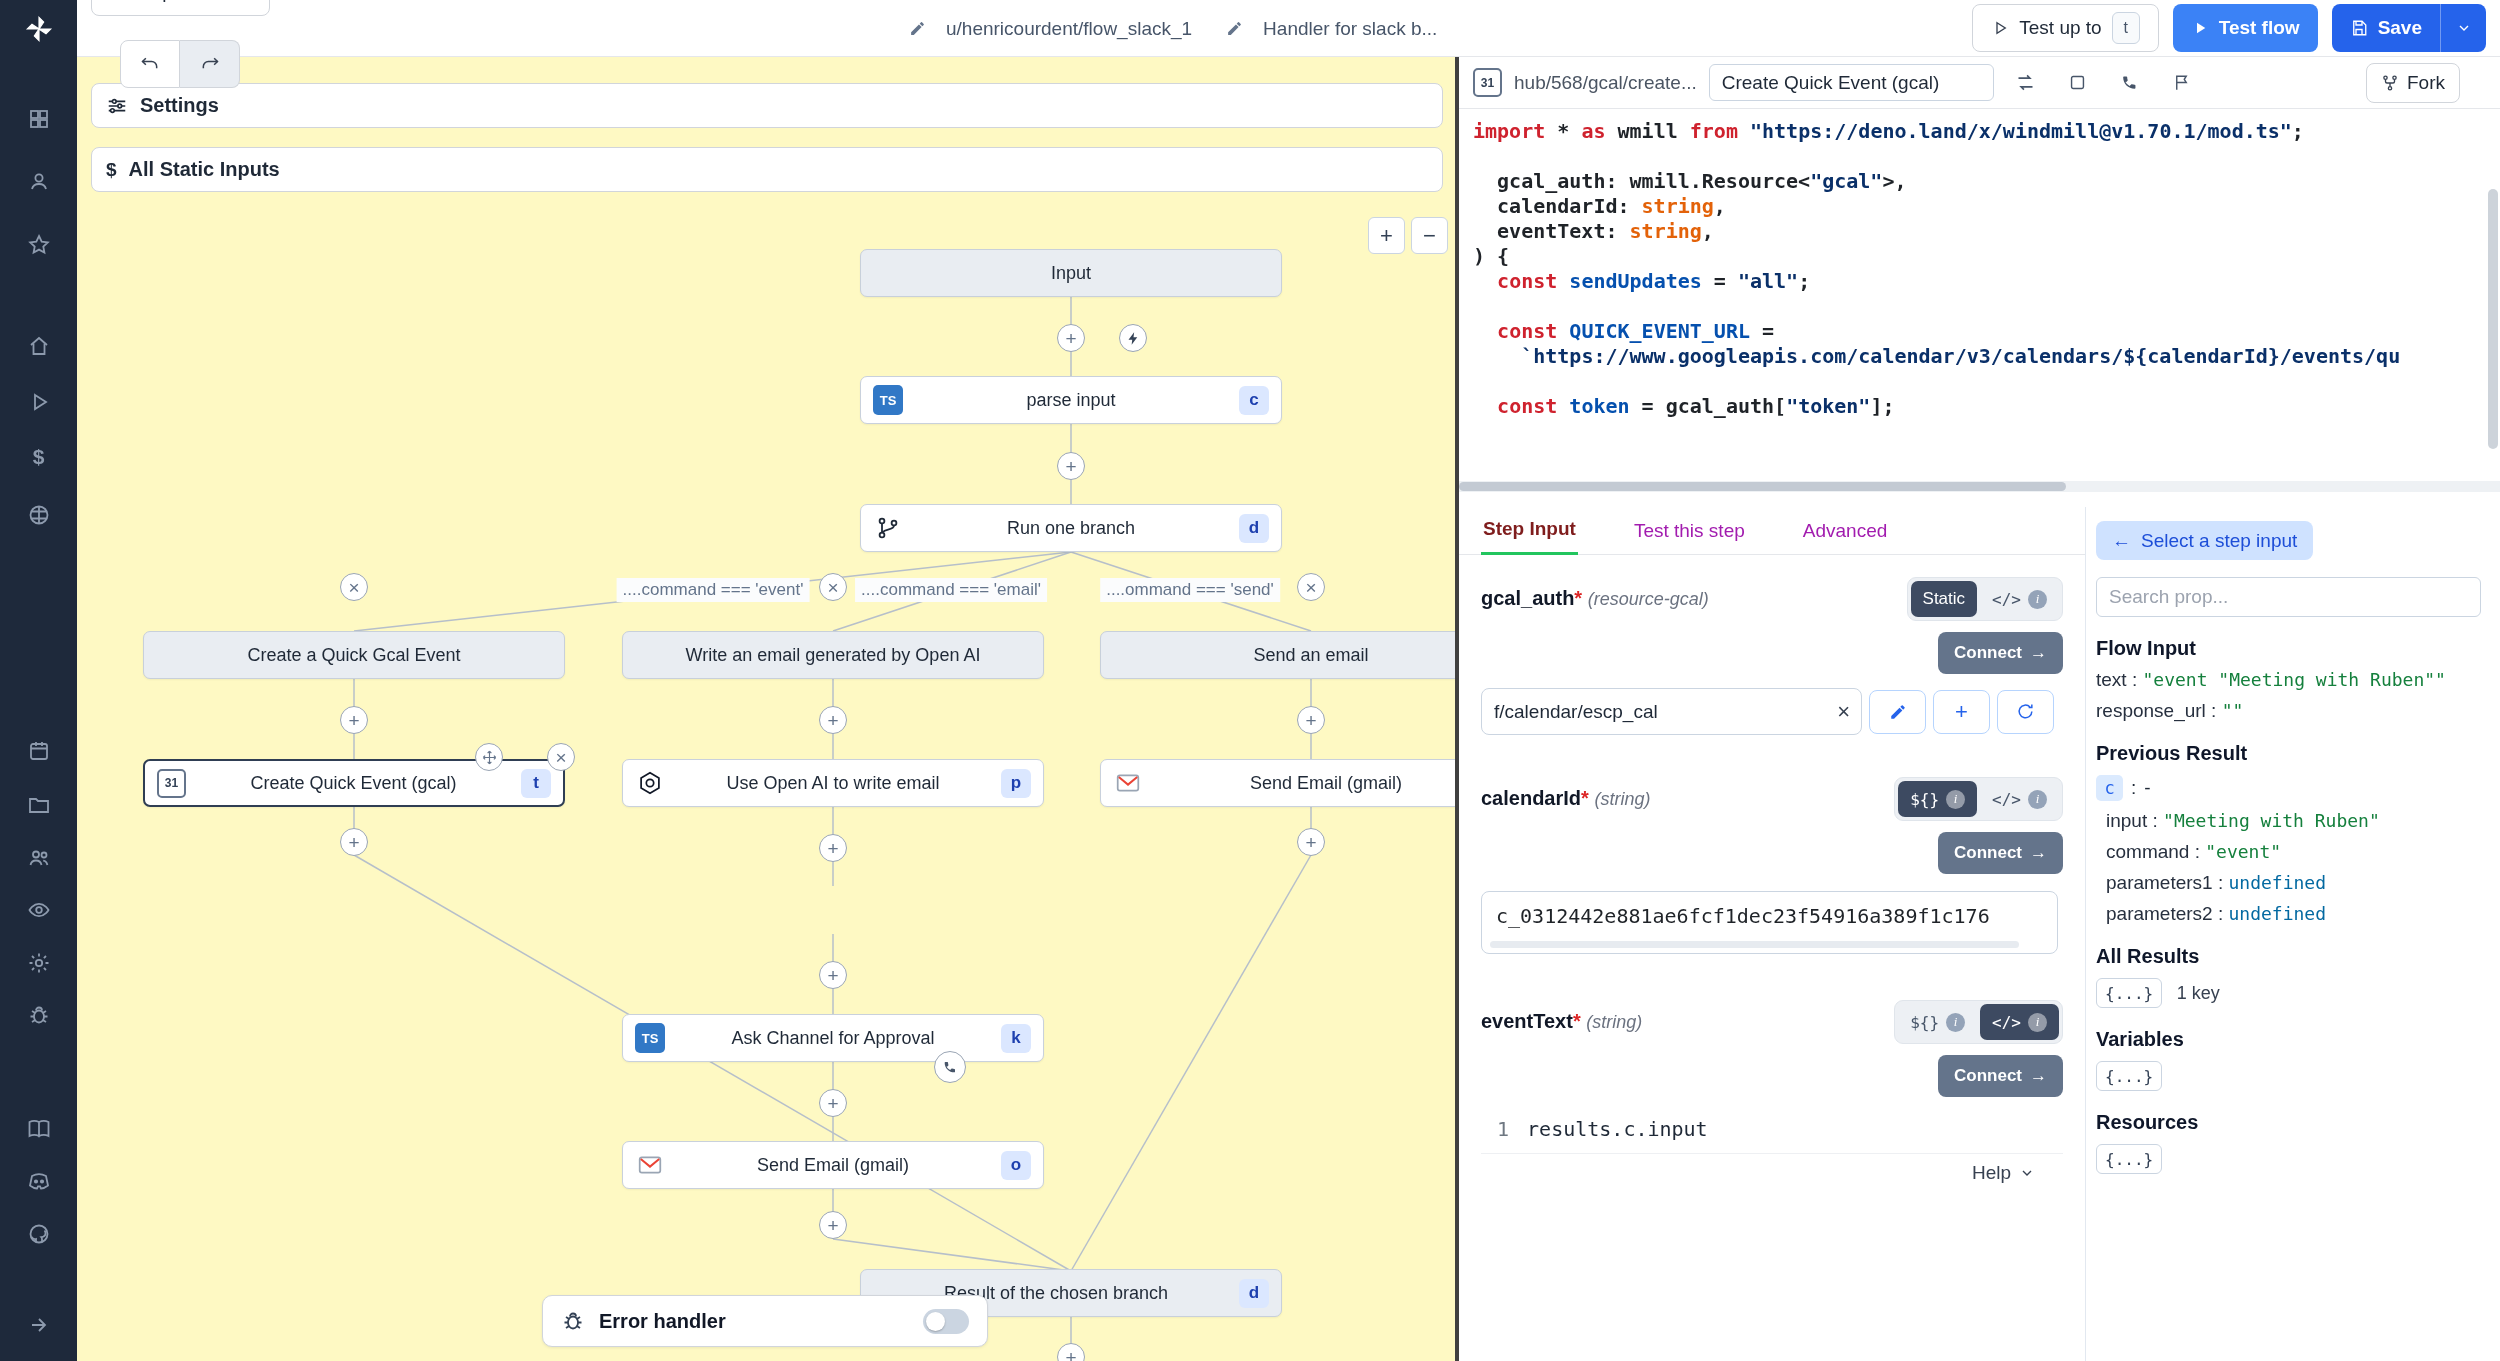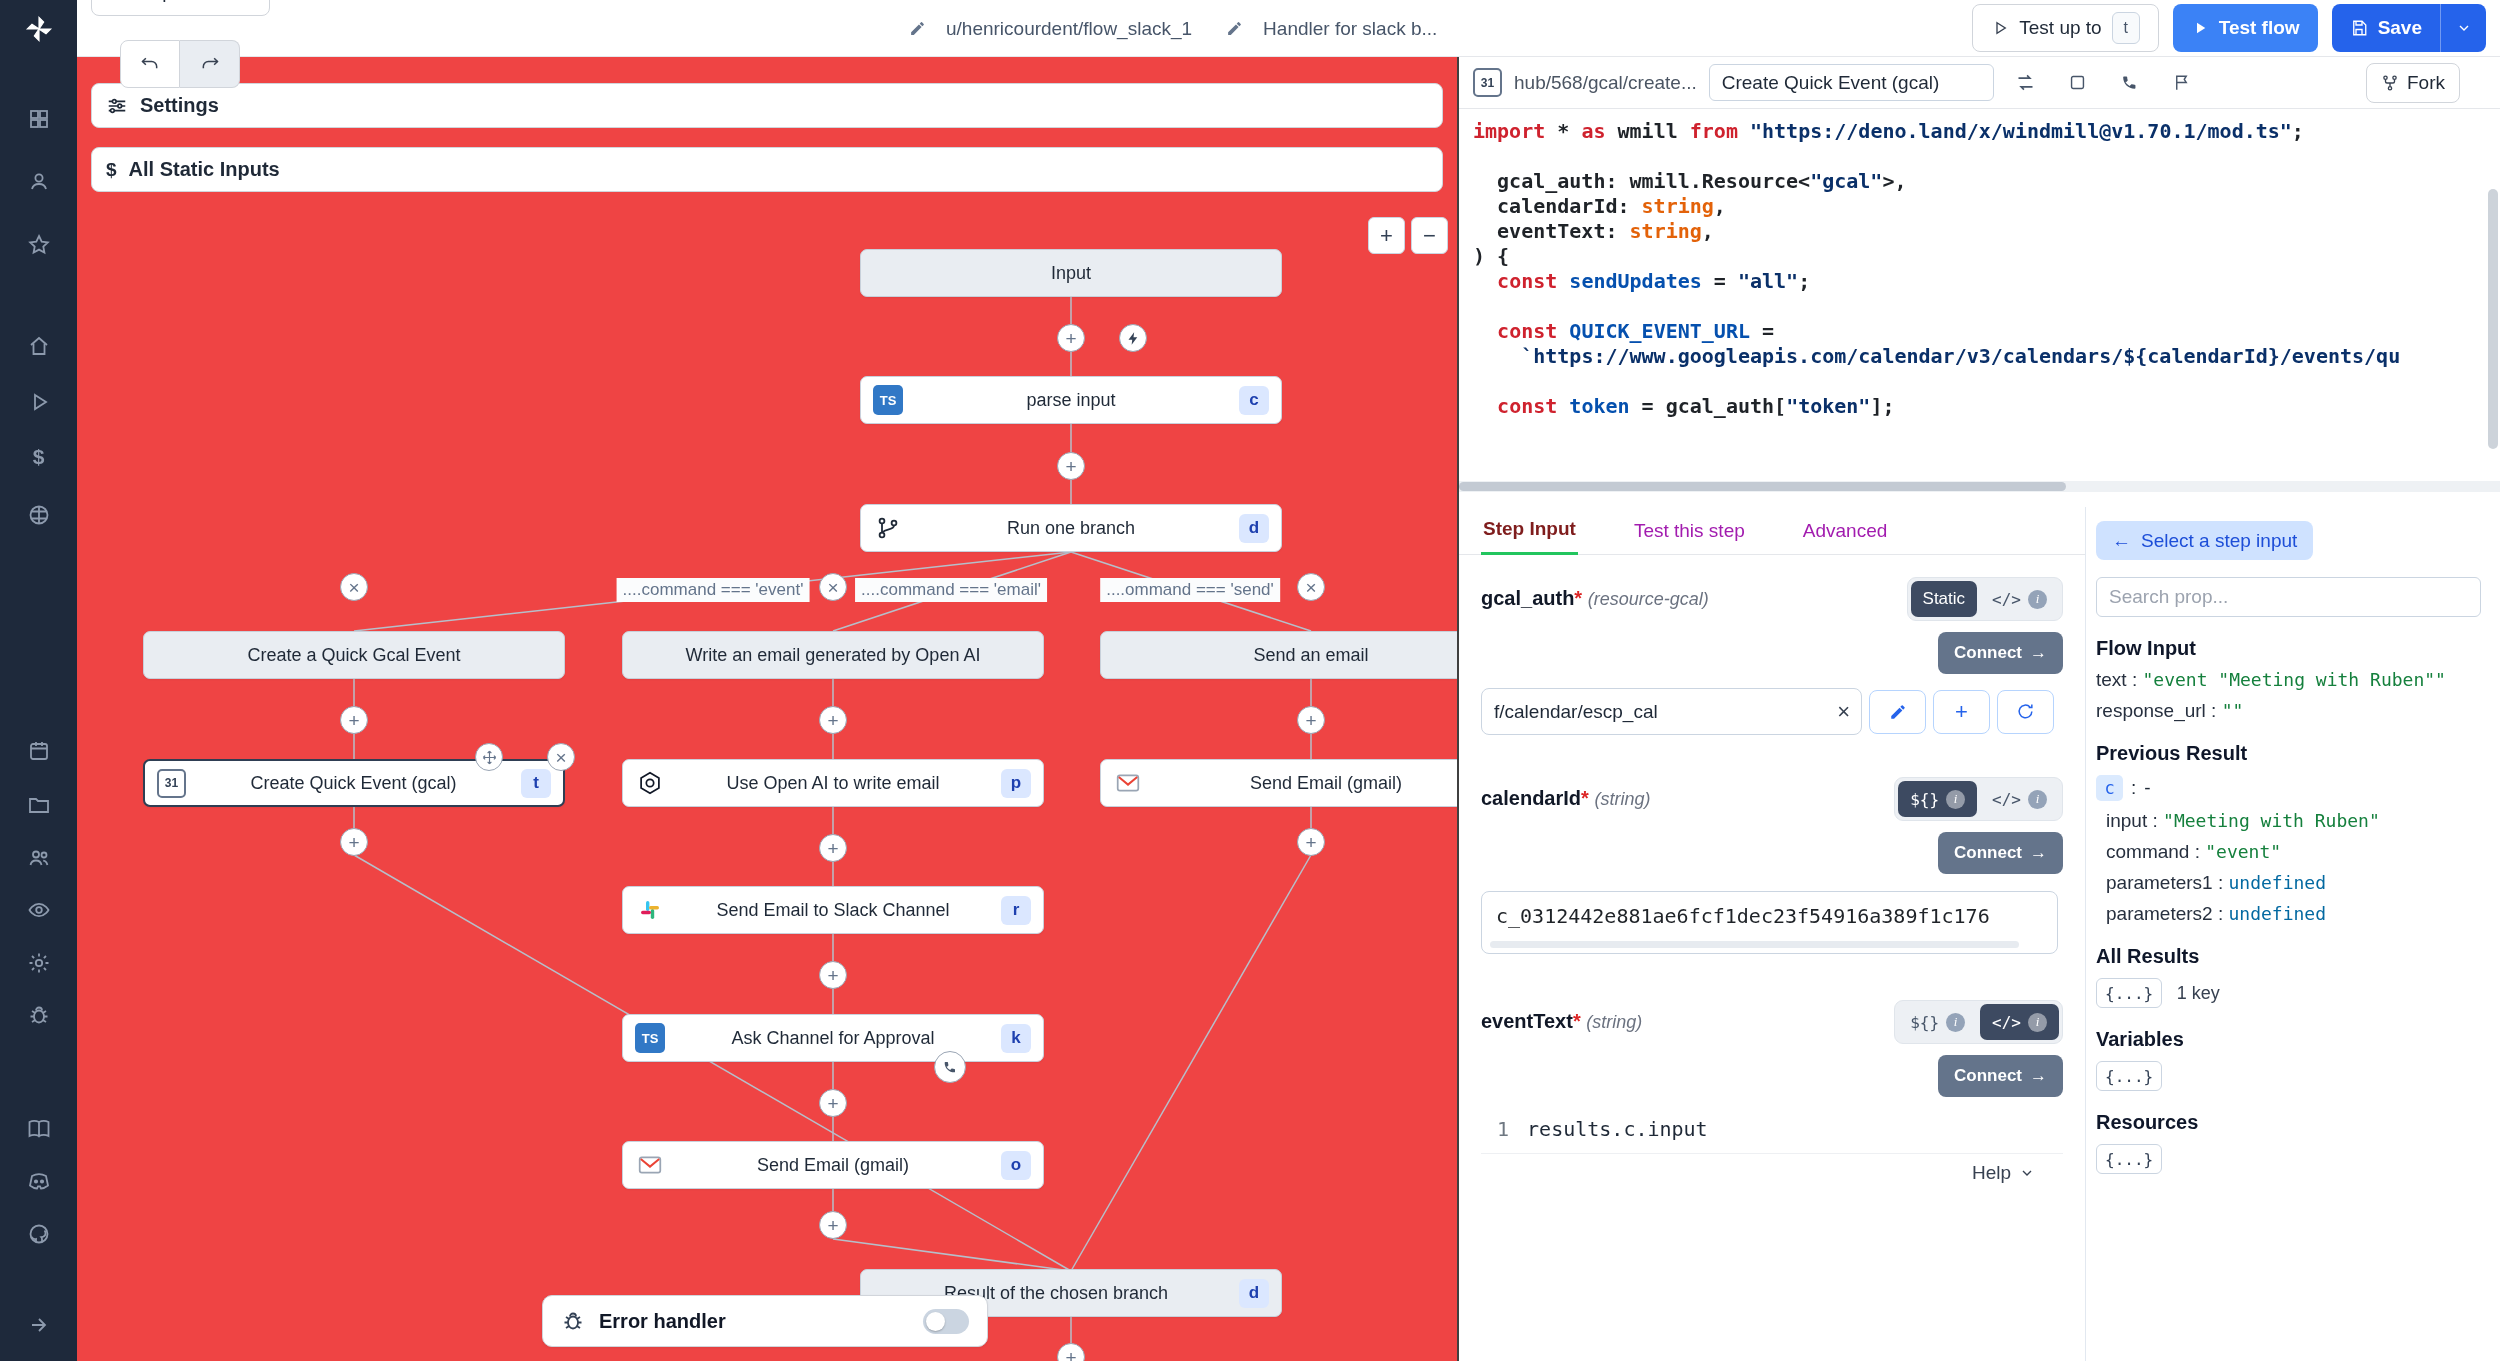--- a/index.html
+++ b/index.html
@@ -37,22 +37,22 @@
     border:1px solid #cbd5e1; background:#f8fafc; border-radius:6px; font-size:16px; color:#475569; padding:0 6px; }
   .btn-blue { display:flex; align-items:center; gap:10px; height:48px; padding:0 18px; border:none;
     border-radius:8px; background:#3b82f6; color:#fff; font-size:19px; font-weight:600; cursor:pointer; }
   .save-group { display:flex; height:48px; border-radius:8px; overflow:hidden; }
   .save-main { display:flex; align-items:center; gap:10px; background:#2563eb; color:#fff; padding:0 18px;
     font-size:19px; font-weight:600; border:none; cursor:pointer; }
   .save-caret { width:46px; background:#2563eb; border:none; border-left:1px solid rgba(255,255,255,.35);
     display:flex; align-items:center; justify-content:center; cursor:pointer; }
 
   
-  .canvas { position:absolute; left:77px; top:57px; width:1382px; height:1304px; background:#ef4444;
-    overflow:hidden; border-right:2px solid #404040; }
+  .canvas { position:absolute; left:77px; top:57px; width:1382px; height:1304px; background:#fef9c3;
+    overflow:hidden; border-right:4px solid #404040; }
   .wide-bar { position:absolute; left:14px; width:1352px; height:45px; background:#fff; border:1px solid #d1d5db;
     border-radius:8px; display:flex; align-items:center; gap:12px; padding:0 14px; font-size:20px; font-weight:600;
     color:#1f2937; cursor:pointer; z-index:5; }
   .zoom-ctrl { position:absolute; left:1291px; top:160px; display:flex; gap:6px; z-index:6; }
   .zoom-btn { width:37px; height:37px; background:#fff; border:1px solid #cbd5e1; border-radius:6px;
     font-size:22px; color:#334155; display:flex; align-items:center; justify-content:center; cursor:pointer; }
 
   .edges { position:absolute; left:0; top:0; z-index:1; }
   .cond { position:absolute; transform:translate(-50%,-50%); background:#fbfcfd; color:#64748b; font-size:17px;
     padding:2px 6px; z-index:2; white-space:nowrap; }
@@ -486,32 +486,20 @@
       <span class="nicon">
         <svg width="26" height="26" viewBox="0 0 24 24" fill="none" stroke="#111827" stroke-width="1.6">
             <path d="M12 2.5l8.2 4.8v9.4L12 21.5l-8.2-4.8V7.3z"></path>
             <circle cx="12" cy="12" r="3.4"></circle>
           </svg>
       </span>
       <span class="nlabel">Use Open AI to write email</span>
       <span class="nbadge">p</span>
     </div>
 
-    <div class="node" style="left:545px;top:829px">
-      <span class="nicon">
-        <svg width="24" height="24" viewBox="0 0 24 24">
-            <rect x="8" y="3" width="3.4" height="10" rx="1.7" fill="#36C5F0"></rect>
-            <rect x="12.8" y="11" width="3.4" height="10" rx="1.7" fill="#2EB67D"></rect>
-            <rect x="3" y="12.8" width="10" height="3.4" rx="1.7" fill="#E01E5A"></rect>
-            <rect x="11" y="8" width="10" height="3.4" rx="1.7" fill="#ECB22E"></rect>
-          </svg>
-      </span>
-      <span class="nlabel">Send Email to Slack Channel</span>
-      <span class="nbadge">r</span>
-    </div>
 
     <div class="node" style="left:545px;top:957px">
       <span class="ts-icon">TS</span>
       <span class="nlabel">Ask Channel for Approval</span>
       <span class="nbadge">k</span>
     </div>
 
     <div class="node" style="left:545px;top:1084px">
       <span class="nicon">
         <svg width="26" height="26" viewBox="0 0 24 24" fill="none">

